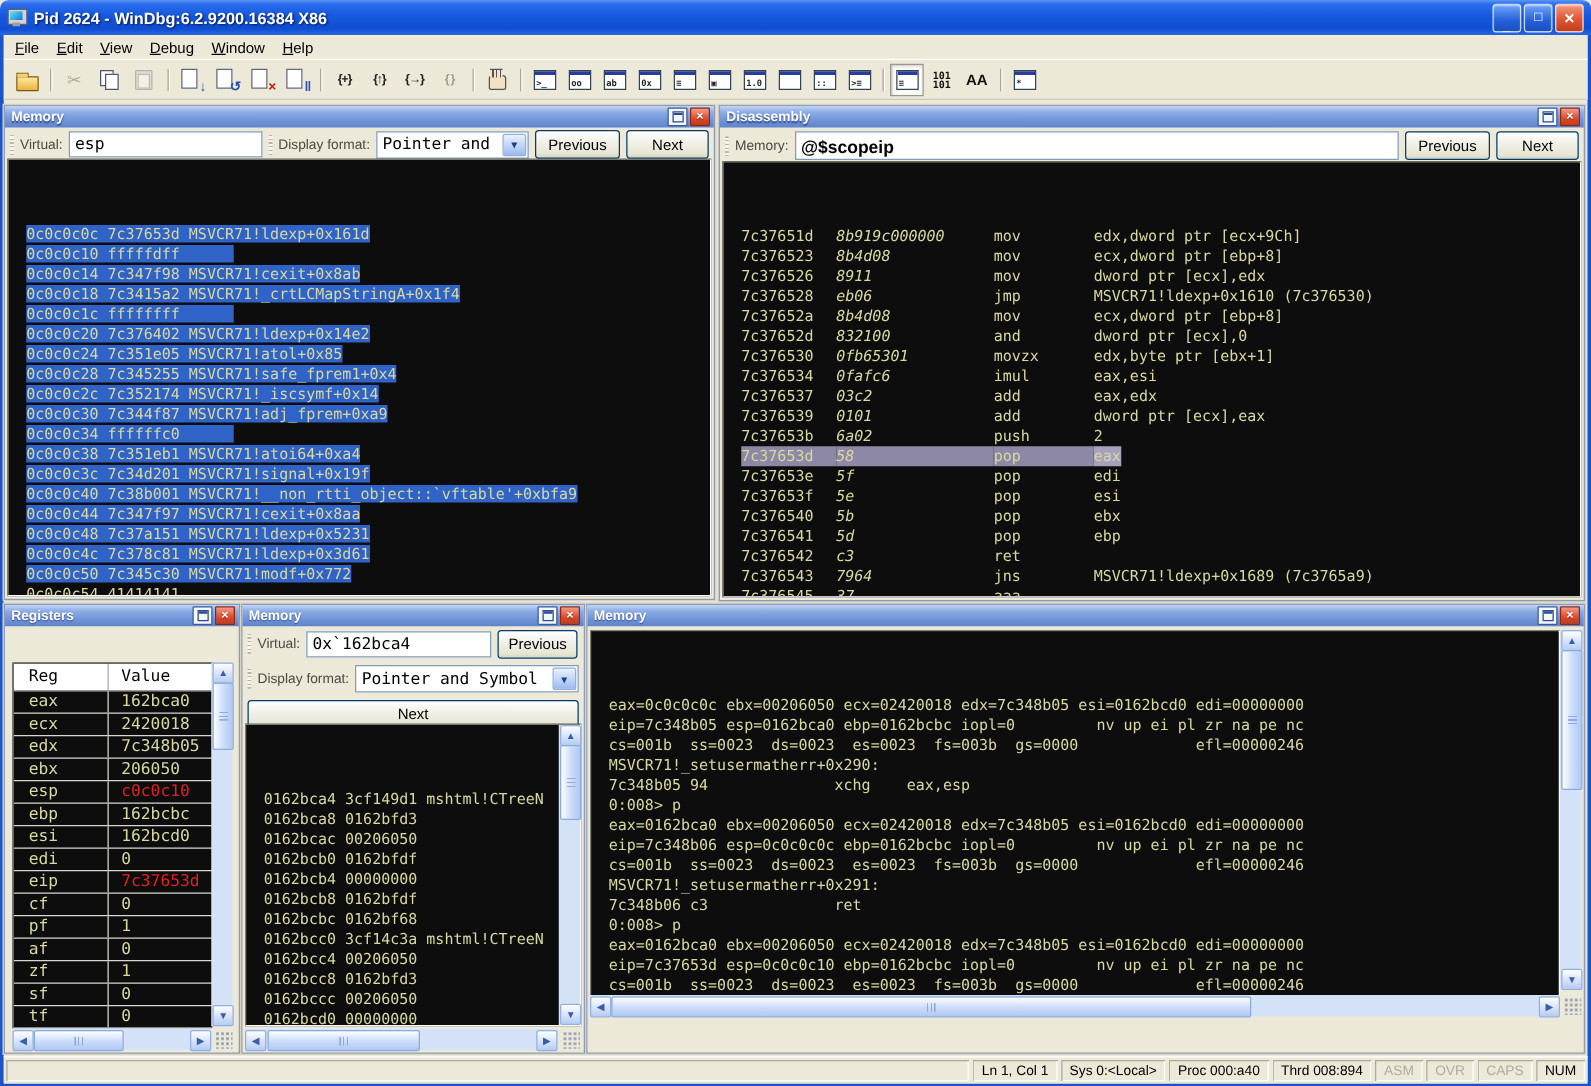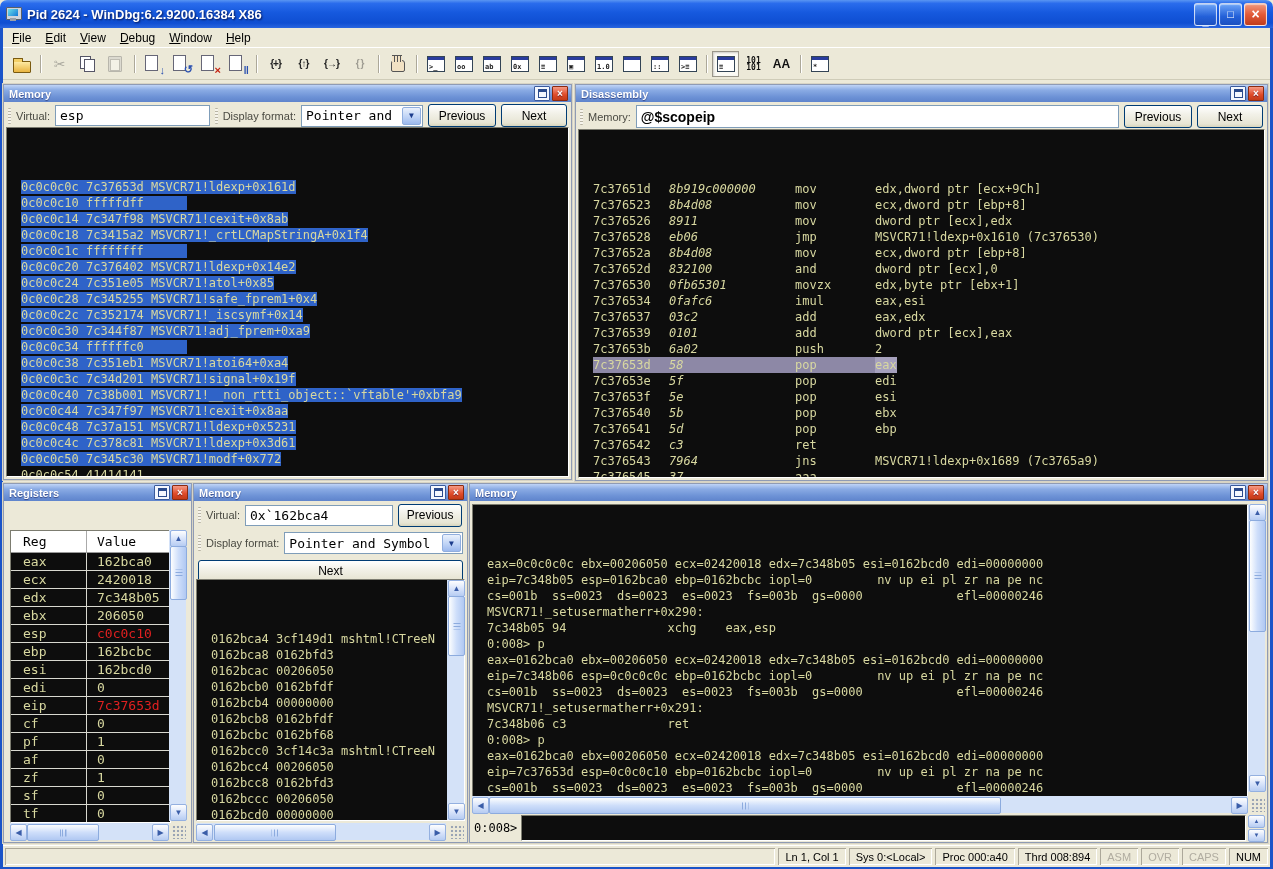--- a/index.html
+++ b/index.html
@@ -466,28 +466,20 @@
     <div class="sbtn" style="left:1px;top:0;width:15px;height:15px;">▲</div>
     <div class="sthumb" style="left:1px;top:16px;width:15px;height:110px;"></div>
     <div class="sbtn" style="left:1px;bottom:0;width:15px;height:15px;">▼</div>
   </div>
   <div class="sb" style="left:2px;top:312px;height:17px;width:776px;">
     <div class="sbtn" style="left:0;top:1px;width:15px;height:15px;">◀</div>
     <div class="sthumb h" style="left:17px;top:1px;width:510px;height:15px;"></div>
     <div class="sbtn" style="right:0;top:1px;width:15px;height:15px;">▶</div>
   </div>
   <div class="cgrip" style="right:2px;top:314px;width:14px;height:14px;"></div>
-  <div class="promptrow" style="left:2px;right:2px;top:331px;height:26px;">
-    <span class="prompt-label">0:008&gt;</span>
-    <span class="prompt-input"></span>
-    <span class="spin">
-      <span class="sbtn">▲</span>
-      <span class="sbtn">▼</span>
-    </span>
-  </div>
 </div>
 
 <div class="statusbar">
   <div class="scell fill"></div>
   <div style="display:flex;gap:3px;">
 
   <div class="scell">Ln 1, Col 1</div>
       <div class="scell">Sys 0:&lt;Local&gt;</div>
       <div class="scell">Proc 000:a40</div>
       <div class="scell">Thrd 008:894</div>

